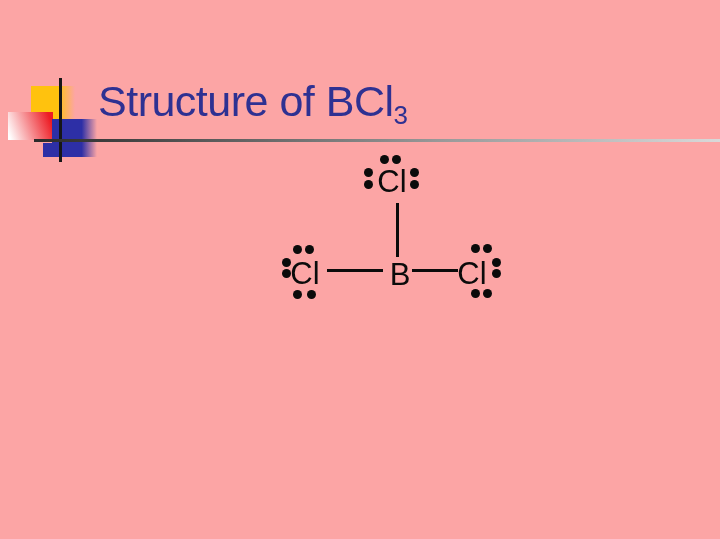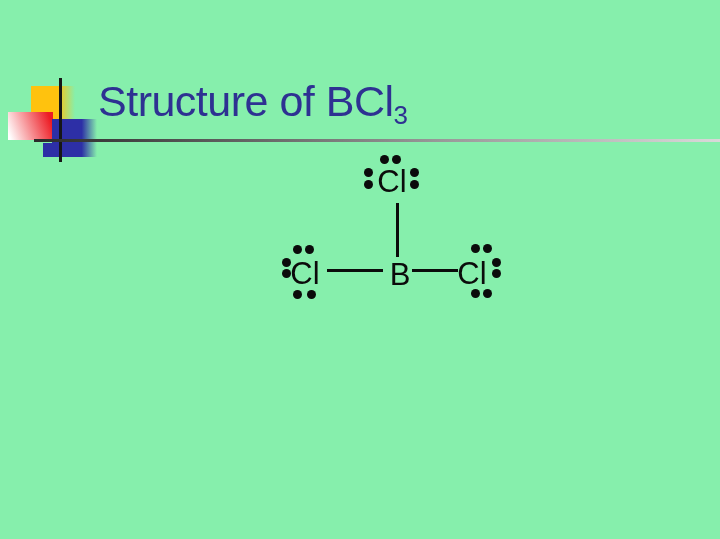--- a/index.html
+++ b/index.html
@@ -4,21 +4,21 @@
 <style>
   :root{
     --title-text:#2E3192;
     --accent-yellow:#FFC20E;
     --accent-red:#ED1C24;
     --accent-blue:#2D2FA6;
     --molecule-ink:#0b0b0b;
   }
   html,body{margin:0;padding:0;background:#ffffff;}
   .slide{
-    position:relative;width:720px;height:539px;background:#86efac;
+    position:relative;width:720px;height:539px;background:#fca5a5;
     overflow:hidden;font-family:"Liberation Sans",sans-serif;
   }
   
   .deco-yellow{position:absolute;left:31px;top:86px;width:44px;height:34px;
     background:linear-gradient(to right,var(--accent-yellow) 0 60%,rgba(255,194,14,0) 100%);}
   .deco-red{position:absolute;left:8px;top:112px;width:45px;height:28px;
     background:linear-gradient(250deg,var(--accent-red) 10%,#ffffff 95%);}
   .deco-blue{position:absolute;left:52px;top:119px;width:45px;height:38px;
     background:linear-gradient(to right,var(--accent-blue) 0 66%,rgba(45,47,166,0) 100%);}
   .deco-blue-small{position:absolute;left:43px;top:143px;width:20px;height:14px;

